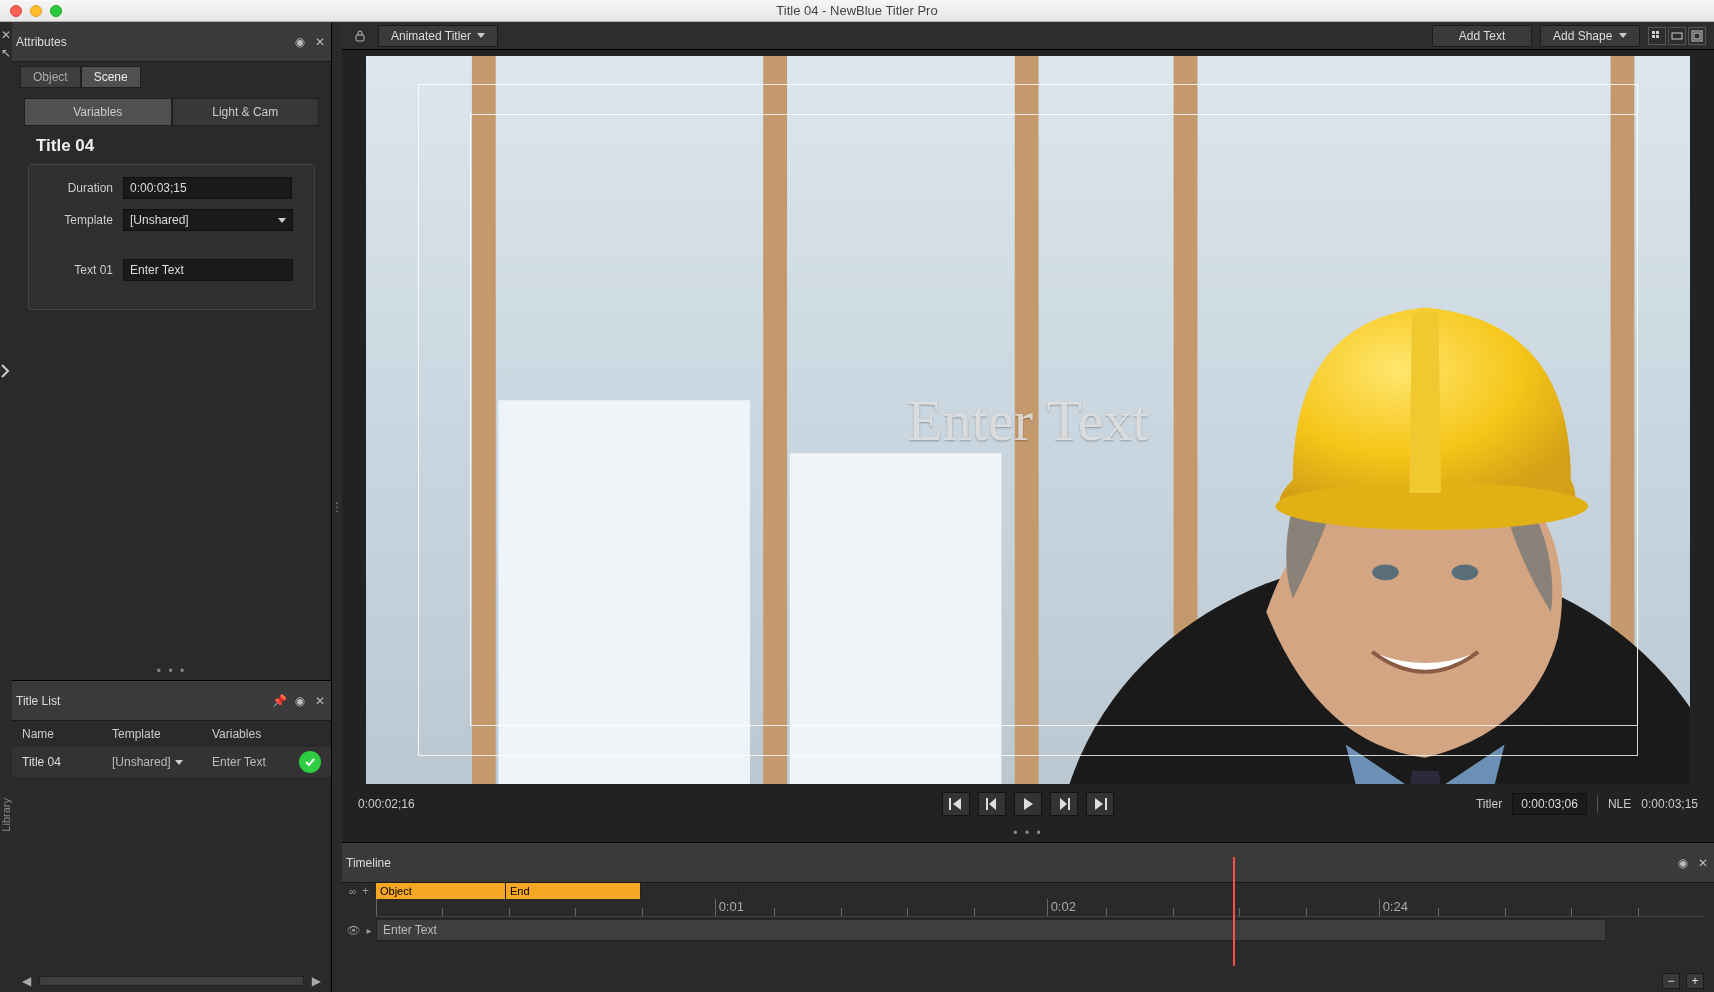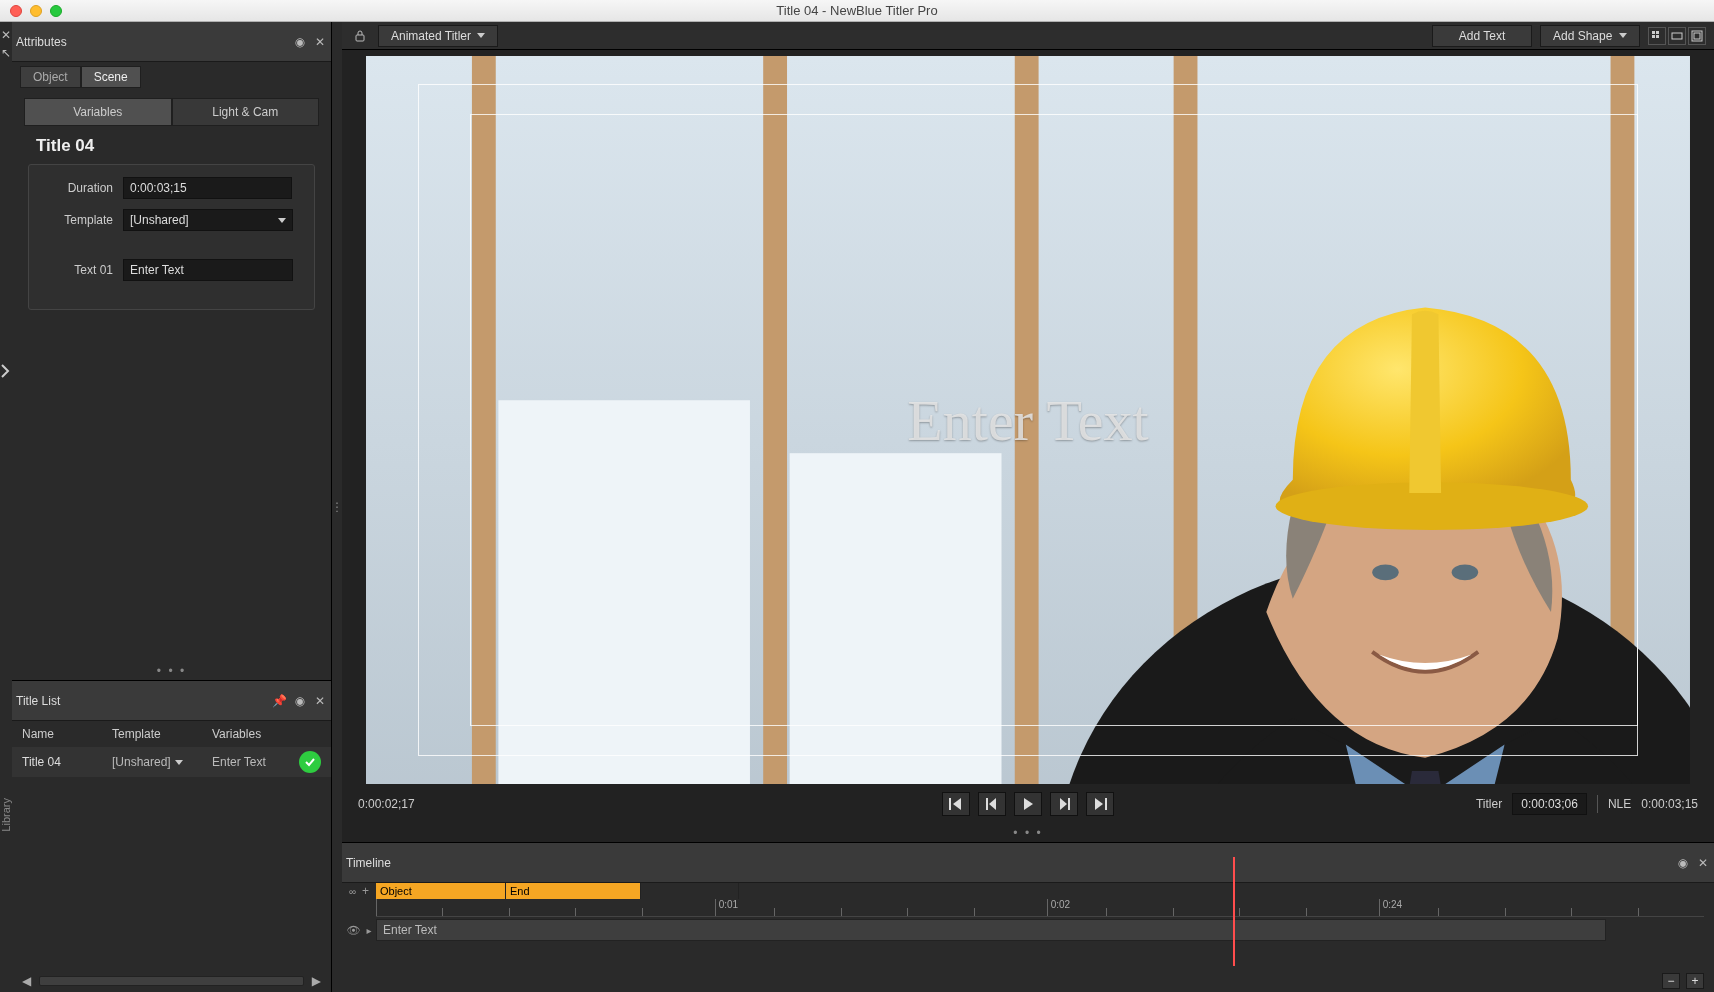--- a/index.html
+++ b/index.html
@@ -84,21 +84,21 @@
 
 
 .timeline { height: 150px; background:#2a2a2a; border-top:1px solid #000; display:flex; flex-direction:column; position:relative;}
 .tl-regions { height:16px; display:flex; margin-left:34px; margin-right:10px; position:relative;}
 .region { height:100%; font-size:11px; color:#000; padding-left:4px; display:flex; align-items:center; border-right:1px solid #222;}
 .region.start { background:#f5a623; flex:0 0 130px;}
 .region.middle { background:#4caf50; flex:1;}
 .region.end { background:#f5a623; flex:0 0 135px; color:#000;}
 .region.tail { background:#2a2a2a; flex:0 0 98px;}
 .ruler { height:18px; position:relative; margin-left:34px; margin-right:10px; background:#2a2a2a; border-bottom:1px solid #444;}
-.ruler .tick { position:absolute; top:0; height:100%; border-left:1px solid #666; color:#aaa; font-size:10px; padding-left:3px;}
+.ruler .tick { position:absolute; top:0; height:100%; border-left:1px solid #666; color:#aaa; font-size:13px; padding-left:3px;}
 .track-row { height:26px; display:flex; align-items:center; margin-left:0; }
 .track-head { width:34px; display:flex; gap:6px; align-items:center; justify-content:center; color:#999;}
 .track-clip { flex:1; margin-right:108px; background:#3e3e3e; border:1px solid #222; height:22px; display:flex; align-items:center; padding-left:6px; color:#bbb; font-size:12px;}
 .playhead { position:absolute; top:14px; bottom:26px; width:2px; background:#ff4d4d;}
 .tl-bottom { margin-top:auto; height:22px; display:flex; align-items:center; padding:0 10px; gap:6px; justify-content:flex-end;}
 .zoom-btn { width:18px; height:16px; background:#3a3a3a; border:1px solid #1a1a1a; color:#ddd; display:flex; align-items:center; justify-content:center; cursor:pointer;}
 
 .side-handle { width:10px; background:#2a2a2a; display:flex; align-items:center; justify-content:center; color:#888; cursor:pointer;}
 
 </style>
@@ -295,21 +295,21 @@
           <path d="M 790 540 L 810 540 L 820 600 L 780 600 Z" fill="#2a2a3a"></path>
 
           <path d="M 700 500 Q 640 540 610 600 L 760 600 L 740 520 Z" fill="#1a1a1a"></path>
           <path d="M 900 500 Q 960 540 990 600 L 840 600 L 860 520 Z" fill="#1a1a1a"></path>
         </svg>
         <div class="safe-outer"></div>
         <div class="safe-inner"></div>
         <div class="overlay-text">Enter Text</div>
       </div>
       <div class="preview-controls" style="position:relative;">
-        <span class="time-left">0:00:02;17</span>
+        <span class="time-left">0:00:02;16</span>
         <div class="transport">
           <div class="t-btn">
               <svg width="14" height="12" viewBox="0 0 14 12">
                 <rect x="0" y="0" width="2" height="12" fill="#ddd"></rect>
                 <path d="M12 0 L4 6 L12 12 Z" fill="#ddd"></path>
               </svg>
             </div>
           <div class="t-btn">
               <svg width="12" height="12" viewBox="0 0 12 12">
                 <rect x="0" y="0" width="2" height="12" fill="#ddd"></rect>

